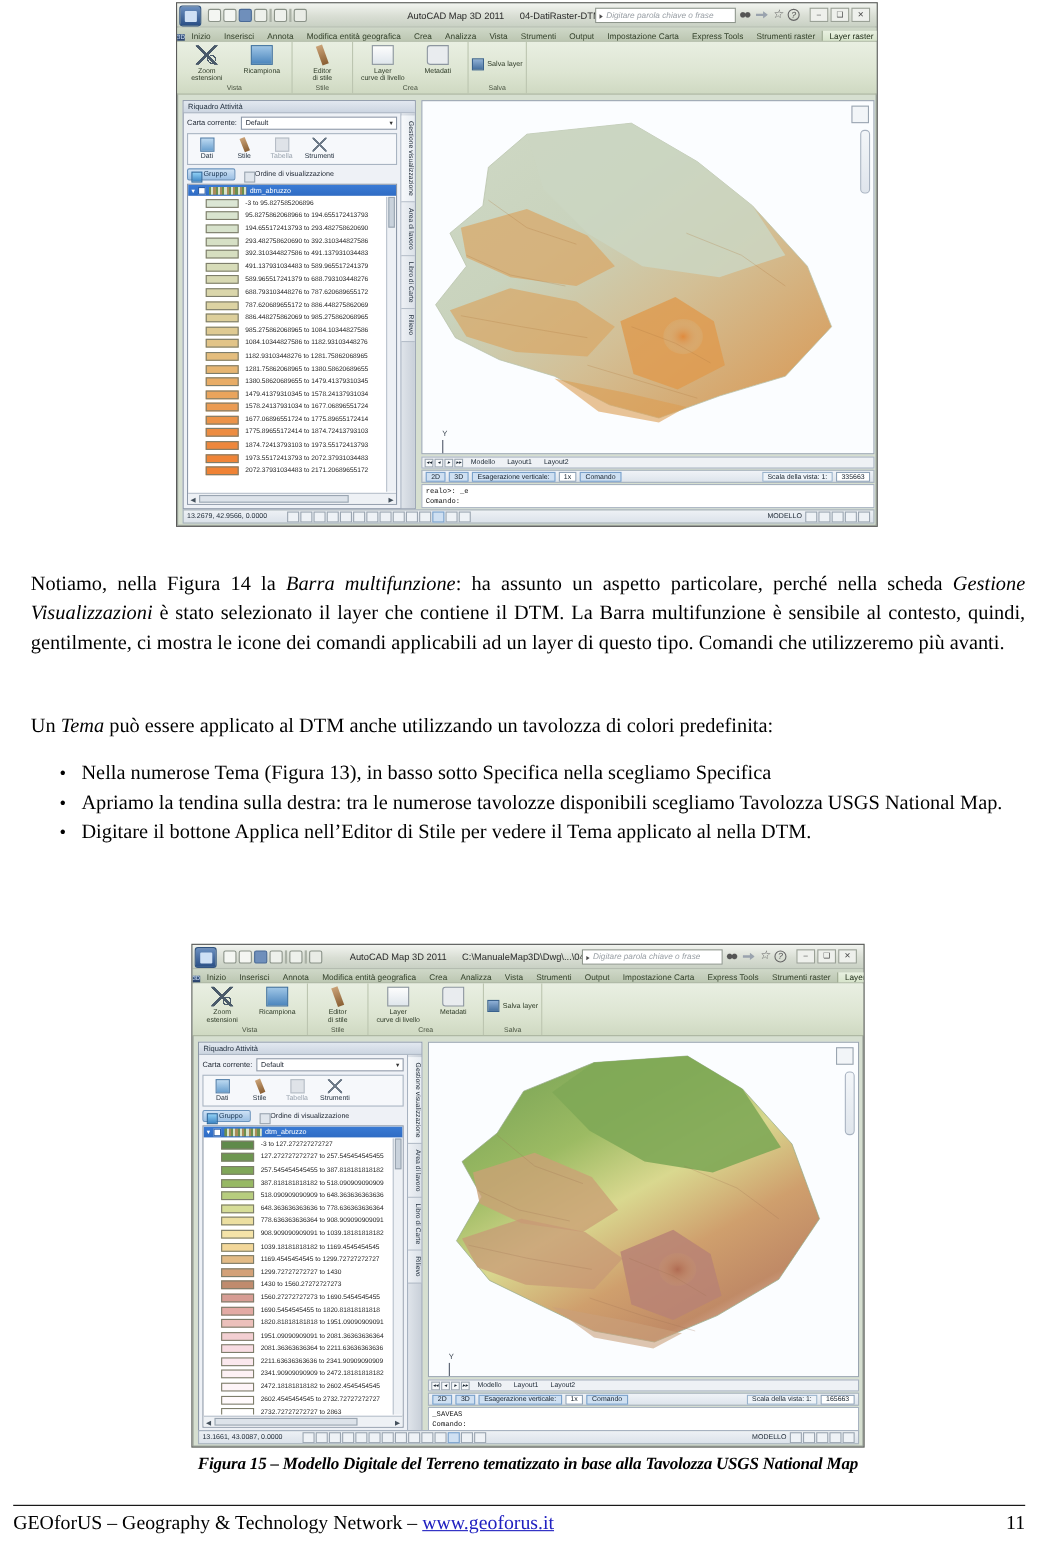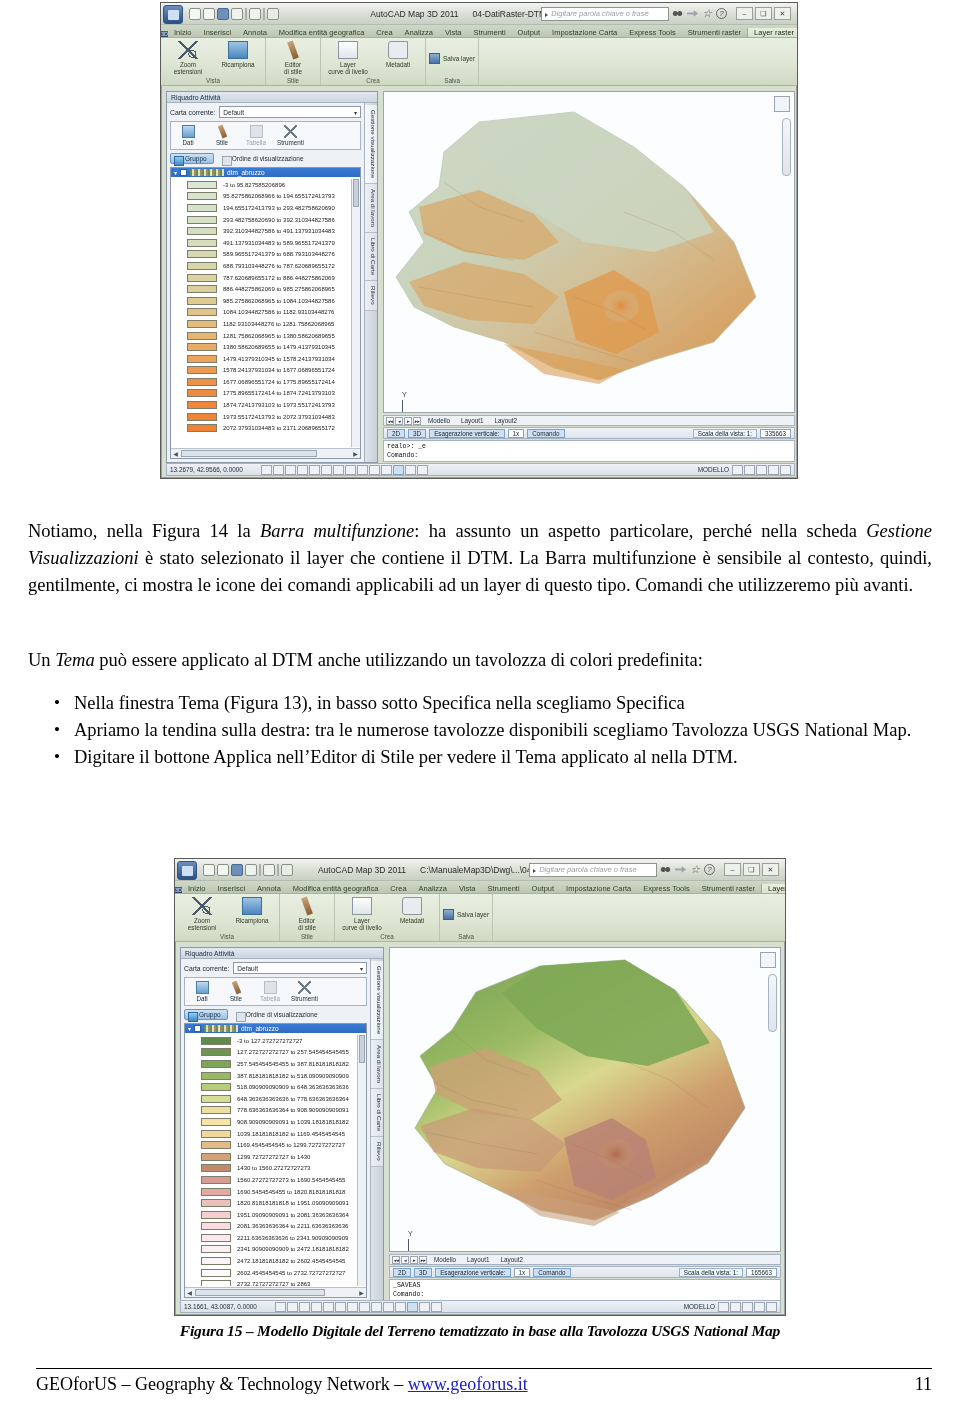--- a/index.html
+++ b/index.html
@@ -639,21 +639,21 @@
   <div class="doc-text" style="top:518px;">
     <p class="para" style="margin:0;"><span>Notiamo, nella Figura 14 la </span><span class="it">Barra multifunzione</span><span>: ha assunto un aspetto particolare, perché nella scheda </span><span class="it">Gestione Visualizzazioni</span><span> è stato selezionato il layer che contiene il DTM. La Barra multifunzione è sensibile al contesto, quindi, gentilmente, ci mostra le icone dei comandi applicabili ad un layer di questo tipo. Comandi che utilizzeremo più avanti.</span></p>
   </div>
 
   <div class="doc-text" style="top:647px;">
     <p class="para" style="margin:0;"><span>Un </span><span class="it">Tema</span><span> può essere applicato al DTM anche utilizzando un tavolozza di colori predefinita:</span></p>
   </div>
 
   <div class="doc-text" style="top:690px;">
     <ul class="bullets">
-      <li><span>Nella finestra </span><span class="it">Tema</span><span> (Figura 13), in basso sotto </span><span class="it">Specifica nella</span><span> scegliamo </span><span class="it">Specifica</span></li>
+      <li><span>Nella numerose </span><span class="it">Tema</span><span> (Figura 13), in basso sotto </span><span class="it">Specifica nella</span><span> scegliamo </span><span class="it">Specifica</span></li>
       <li><span>Apriamo la tendina sulla destra: tra le numerose tavolozze disponibili scegliamo </span><span class="it">Tavolozza USGS National Map</span><span>.</span></li>
       <li><span>Digitare il bottone Applica nell’</span><span class="it">Editor di Stile</span><span> per vedere il Tema applicato al nella DTM.</span></li>
     </ul>
   </div>
 
   <div class="acad" id="shot2" style="left:174px; top:858px; width:612px; height:458px;">
 
     <div class="titlebar">
       <div class="appbtn"></div>
       <div class="qat">
@@ -989,21 +989,21 @@
           <i></i>
         </span>
       </span>
     </div>
   </div>
 
   <div class="doc-text" style="top:1322px;">
     <div class="fig-caption">Figura 15 – Modello Digitale del Terreno tematizzato in base alla Tavolozza USGS National Map</div>
   </div>
 
-  <div class="doc-text" style="top:1368px; left:36px; right:28px;text-align:center;">
+  <div class="doc-text" style="top:1368px; left:12px; right:28px;text-align:center;">
     <div class="footer-rule"></div>
     <div class="footer" style="padding-top:5px;">
       <div><span>GEOforUS – Geography &amp; Technology Network – </span><a href="#">www.geoforus.it</a></div>
       <div class="pg">11</div>
     </div>
   </div>
 
 </div>
 
 </body></html>

